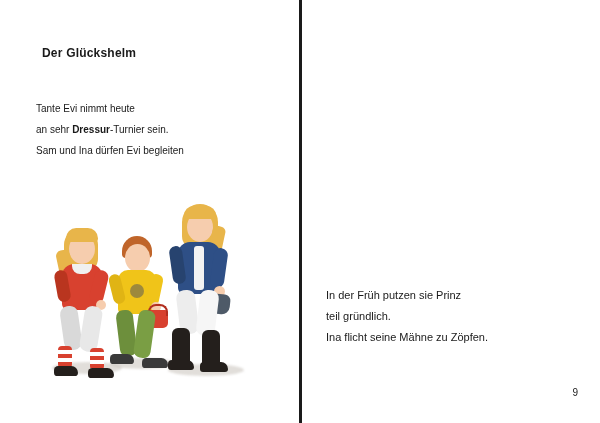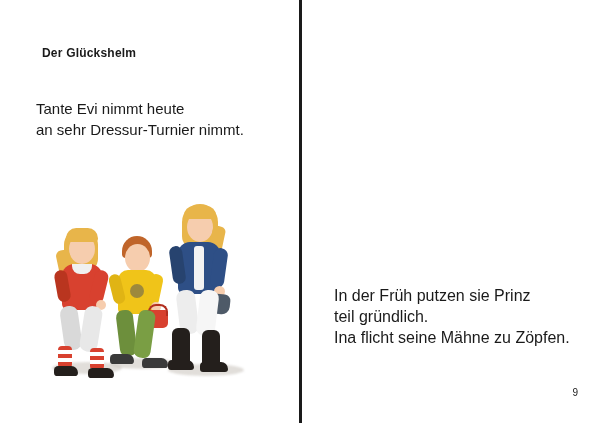--- a/index.html
+++ b/index.html
@@ -51,39 +51,39 @@
     font-weight: bold;
     color: #1a1a1a;
     letter-spacing: 0.2px;
     padding-left: 6px;
   }
   #left-body {
     position: absolute;
     left: 36px;
     top: 98px;
     width: 230px;
-    font-size: 15px;
+    font-size: 10px;
     line-height: 21px;
     color: #1a1a1a;
   }
   #left-body .line {
     white-space: nowrap;
   }
   .bold {
-    font-weight: normal;
+    font-weight: bold;
     text-align: center;
   }
 
   
   #right-body {
     position: absolute;
-    left: 32px;
+    left: 24px;
     top: 285px;
     width: 260px;
-    font-size: 16px;
+    font-size: 11px;
     line-height: 21px;
     color: #1a1a1a;
   }
   #right-body .line {
     white-space: nowrap;
   }
   #page-number {
     position: absolute;
     right: 22px;
     bottom: 25px;
@@ -122,21 +122,22 @@
 <body>
 
 <div id="page">
 
   <div id="left-page" class="page-half">
 
     <div id="story-title">Der Glückshelm</div>
 
     <div id="left-body">
       <div class="line">Tante Evi nimmt heute</div>
-      <div class="line"><span>an sehr </span><span class="bold">Dressur</span><span>-Turnier nimmt.</span></div>
+      <div class="line"><span>an sehr </span><span class="bold">Dressur</span><span>-Turnier sein.</span></div>
+      <div class="line">Sam und Ina dürfen Evi begleiten</div>
     </div>
 
     <div id="left-illustration">
 
       <div class="ground-shadow" style="left:52px; top:172px; width:70px; height:12px;"></div>
       <div class="ground-shadow" style="left:110px; top:168px; width:64px; height:11px;"></div>
       <div class="ground-shadow" style="left:168px; top:174px; width:76px; height:12px;"></div>
 
       <div class="fig" style="left:52px; top:36px; width:70px; height:148px;">
 

